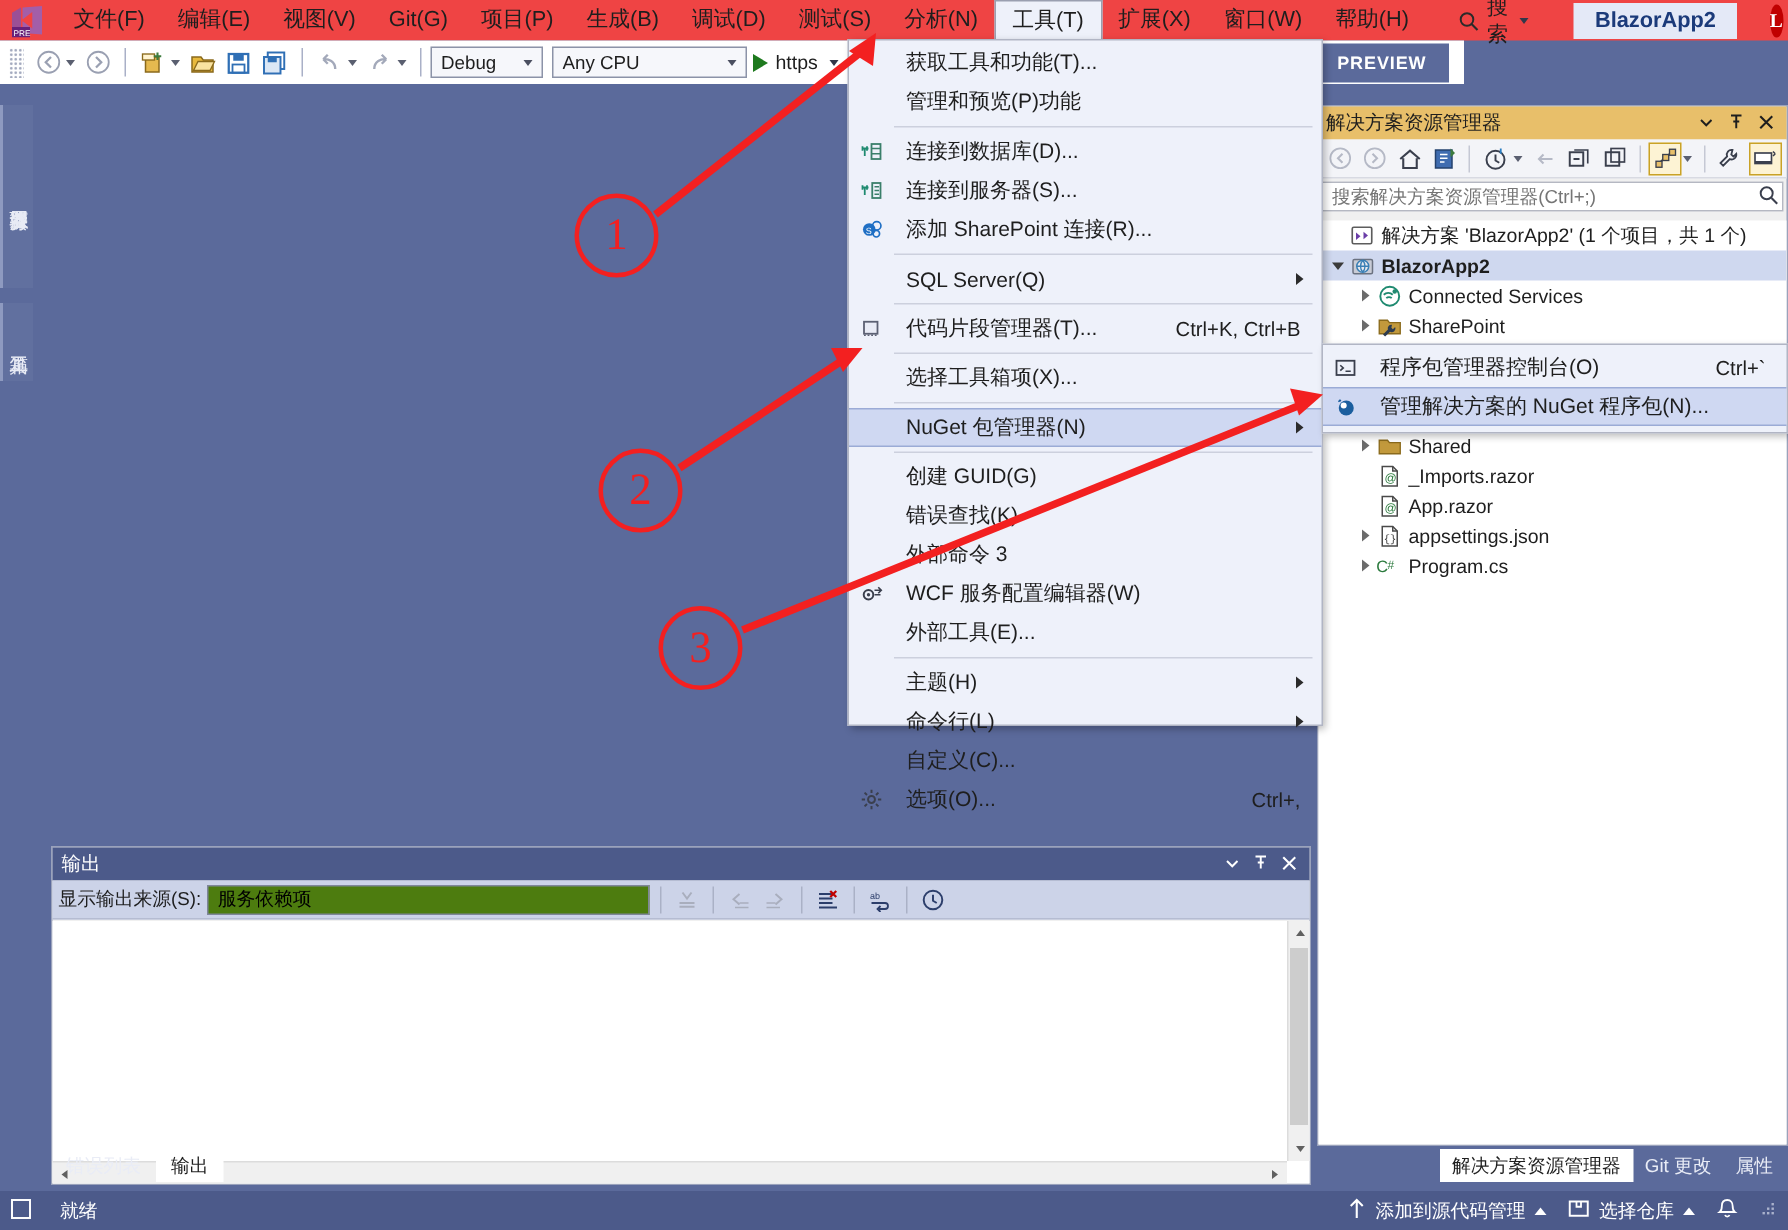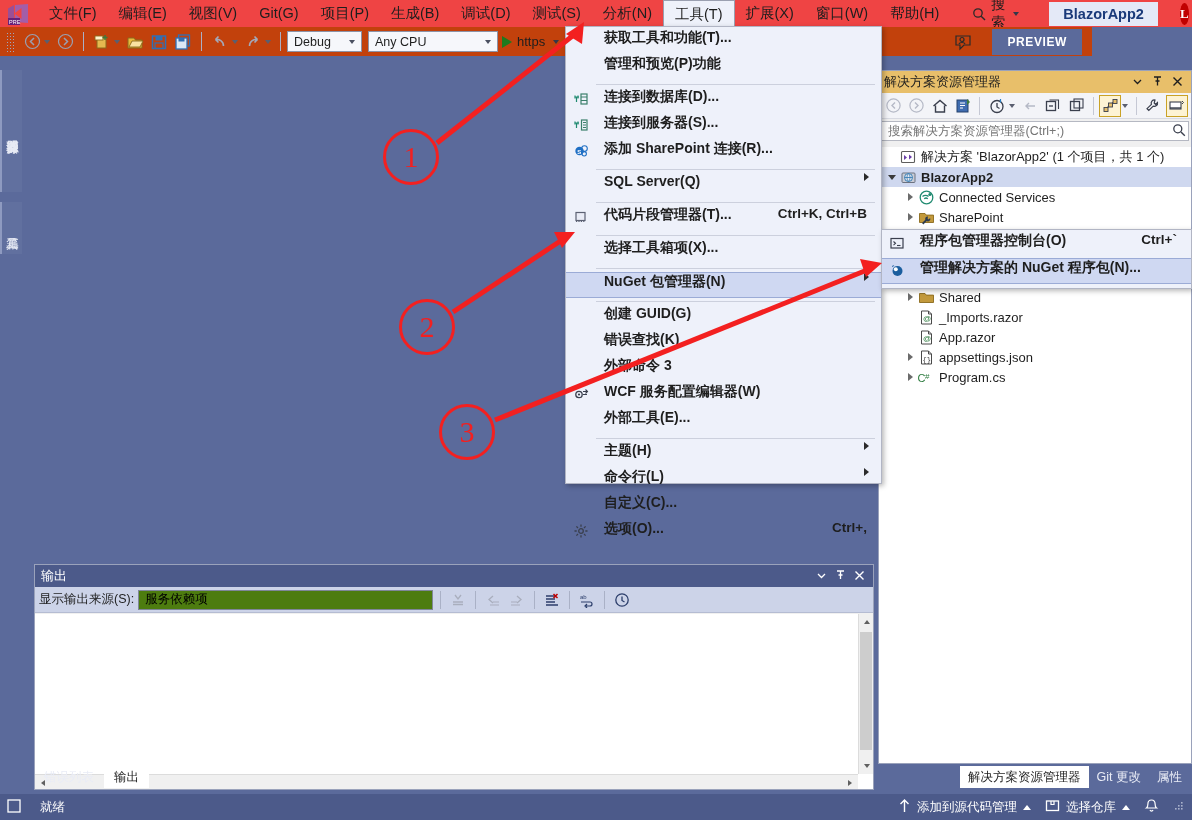--- a/index.html
+++ b/index.html
@@ -60,22 +60,22 @@
     margin-left: 22px; font-family: "Liberation Serif", serif;
   }
   .wincontrols { margin-left: auto; display: flex; height: 27px; }
   .wc {
     width: 44px; height: 27px; display: flex; align-items: center;
     justify-content: center; color: #2a2a2a; font-size: 14px;
   }
 
   
   .toolbar {
-    position: absolute; left: 0; top: 27px; width: 1092px; height: 29px;
-    background: #c2410c; display: flex; align-items: center;
+    position: absolute; left: 0; top: 27px; width: 976px; height: 29px;
+    background: #ffffff; display: flex; align-items: center;
   }
   .grip {
     width: 10px; height: 20px; margin: 0 4px 0 6px;
     background-image: radial-gradient(#a0a7bd 0.8px, transparent 0.9px);
     background-size: 3px 3px;
   }
   .tb-btn {
     width: 22px; height: 22px; display: flex; align-items: center;
     justify-content: center; margin: 0 1px;
   }
@@ -244,22 +244,22 @@
               border-right: 4px solid transparent; border-bottom: 5px solid #fff; }
 
   
   .dropdown {
     position: absolute; left: 565px; top: 26px; width: 317px; height: 458px;
     background: #eef1fa; border: 1px solid #b1b5c4;
     box-shadow: 2px 2px 5px rgba(0,0,0,0.28);
     z-index: 40; padding: 2px 0;
   }
   .mrow {
-    display: flex; height: 26px; font-size: 14px;
-    color: #1e1e1e; white-space: nowrap; padding-left: 0px; font-weight: bold;
+    display: flex; align-items: center; height: 26px; font-size: 14px;
+    color: #1e1e1e; white-space: nowrap; padding-left: 0px;
   }
   .mrow.hl { background: #cfd8f2; border-top: 1px solid #9babd6; border-bottom: 1px solid #9babd6; }
   .mrow .mi { width: 30px; height: 22px; flex: none; display: flex; align-items: center; justify-content: center; }
   .mrow .mlabel { flex: 1; padding-left: 8px; }
   .mrow .mshort { color: #1e1e1e; font-size: 13.5px; padding-right: 14px; }
   .mrow .marrow {
     width: 0; height: 0; border-top: 4px solid transparent;
     border-bottom: 4px solid transparent; border-left: 5px solid #2b2b2b;
     margin-right: 12px;
   }

